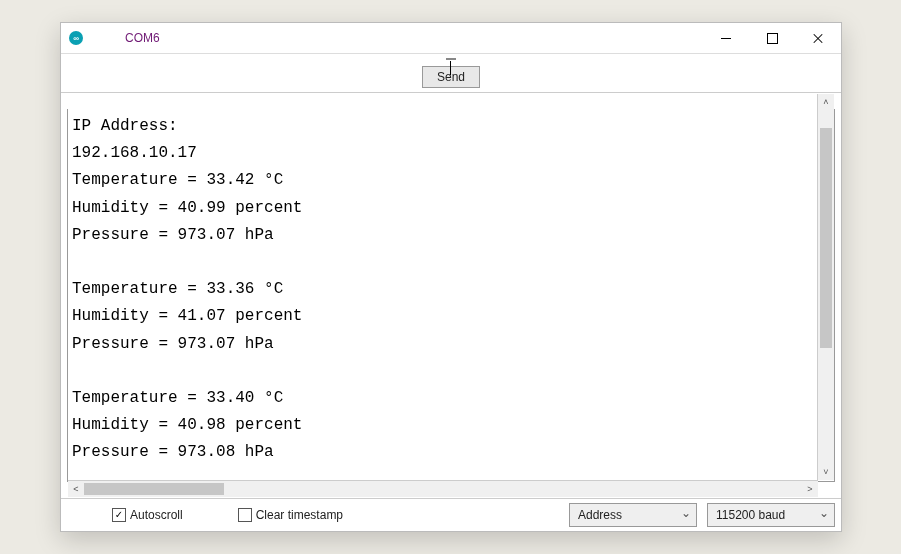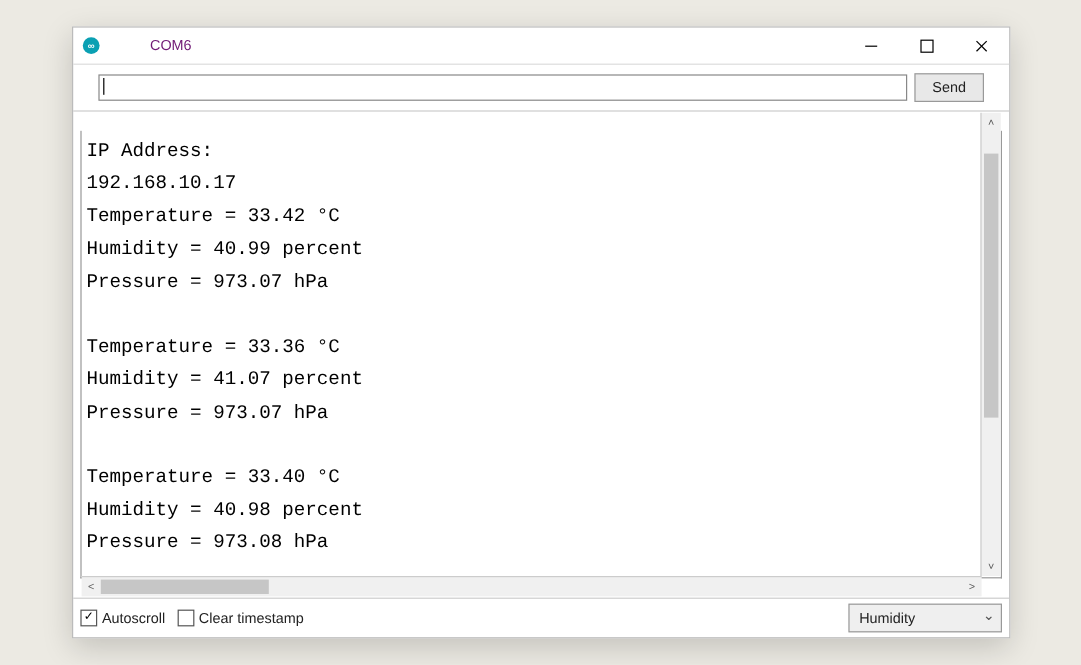--- a/index.html
+++ b/index.html
@@ -16,21 +16,21 @@
   .app-icon{width:14px;height:14px;border-radius:50%;background:#0aa0b3;display:flex;align-items:center;justify-content:center;color:#fff;font-size:8px;font-weight:bold;}
   .title-text{font-size:12px;color:#701a75;margin-left:36px;}
   .tb-buttons{margin-left:auto;display:flex;}
   .tb-btn{width:46px;height:30px;display:flex;align-items:center;justify-content:center;}
   .ico-min::before{content:"";display:block;width:10px;border-top:1px solid #000;}
   .ico-max::before{content:"";display:block;width:9px;height:9px;border:1px solid #000;}
   .ico-close::before,.ico-close::after{content:"";position:absolute;width:12px;border-top:1px solid #000;}
   .ico-close{position:relative;width:12px;height:12px;}
   .ico-close::before{transform:rotate(45deg);top:6px;}
   .ico-close::after{transform:rotate(-45deg);top:6px;}
-  .toolbar{height:30px;display:flex;align-items:center;padding:4px 21px;border-bottom:1px solid #ccc;gap:6px;}
+  .toolbar{height:30px;display:flex;align-items:center;padding:4px 0;border-bottom:1px solid #ccc;gap:6px;flex-direction:column;}
   .text-input{flex:1;height:20px;border:1px solid #888;background:#fff;padding:0 4px;font-size:12px;outline:none;position:relative;}
   .caret{position:absolute;left:3px;top:2px;width:1px;height:14px;background:#000;}
   .btn{height:22px;padding:0 14px;border:1px solid #999;background:#e8e8e8;font-size:12px;display:flex;align-items:center;cursor:default;}
   .console-wrap{flex:1;position:relative;border-top:0;}
   .console{
     position:absolute;left:6px;right:6px;top:0;bottom:0;
     border:1px solid #999;border-top:0;
     font-family:"Courier New",monospace;font-size:16px;line-height:1.7;
     padding:4px 4px 4px 4px;overflow:hidden;white-space:pre;color:#000;
   }
@@ -38,21 +38,21 @@
   .vscroll .arrow{position:absolute;width:16px;height:16px;display:flex;align-items:center;justify-content:center;font-size:9px;color:#555;}
   .vscroll .arrow.up{top:0;}
   .vscroll .arrow.down{bottom:0;}
   .vscroll .thumb{position:absolute;left:2px;right:2px;top:34px;height:220px;background:#c6c6c6;}
   .hscroll{position:absolute;left:7px;right:23px;bottom:1px;height:16px;background:#f0f0f0;border-top:1px solid #ccc;}
   .hscroll .arrow{position:absolute;height:16px;width:16px;display:flex;align-items:center;justify-content:center;font-size:9px;color:#555;}
   .hscroll .arrow.left{left:0;}
   .hscroll .arrow.right{right:0;}
   .hscroll .thumb{position:absolute;top:2px;bottom:2px;left:16px;width:140px;background:#c6c6c6;}
   .statusbar{height:32px;display:flex;align-items:center;padding:0 6px;gap:10px;border-top:1px solid #ccc;}
-  .chk{display:flex;align-items:center;gap:4px;font-size:12px;}
+  .chk{display:flex;align-items:center;gap:4px;font-size:12px;margin-left:45px;}
   .chk-box{width:12px;height:12px;border:1px solid #555;display:flex;align-items:center;justify-content:center;font-size:10px;line-height:1;}
   .chk-box.checked::before{content:"✓";color:#000;}
   .spacer{flex:1;}
   .select{height:22px;border:1px solid #999;background:#efefef;padding:0 18px 0 8px;font-size:12px;display:flex;align-items:center;position:relative;min-width:100px;}
   .select::after{content:"⌄";position:absolute;right:5px;top:2px;font-size:12px;color:#555;}
 </style>
 </head>
 <body>
 
 <div class="stage">
@@ -113,18 +113,21 @@
       <label class="chk">
         <span class="chk-box checked"></span>
         <span>Autoscroll</span>
       </label>
       <label class="chk">
         <span class="chk-box"></span>
         <span>Clear timestamp</span>
       </label>
       <div class="spacer"></div>
       <div class="select">
-        <span>Humidity</span>
+        <span>Address</span>
+      </div>
+      <div class="select">
+        <span>115200 baud</span>
       </div>
     </div>
 
   </div>
 </div>
 
 </body></html>

